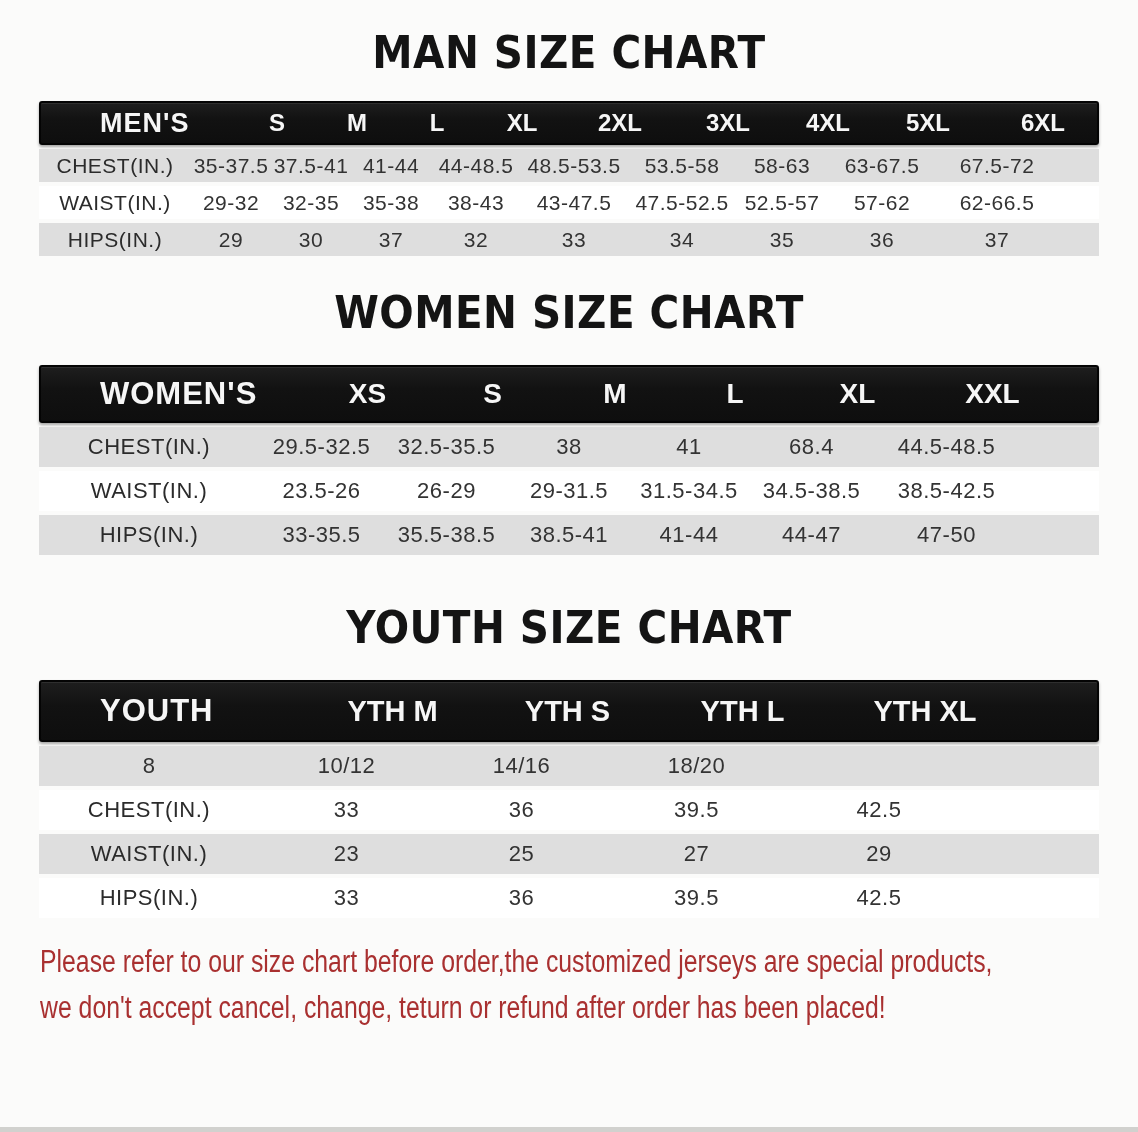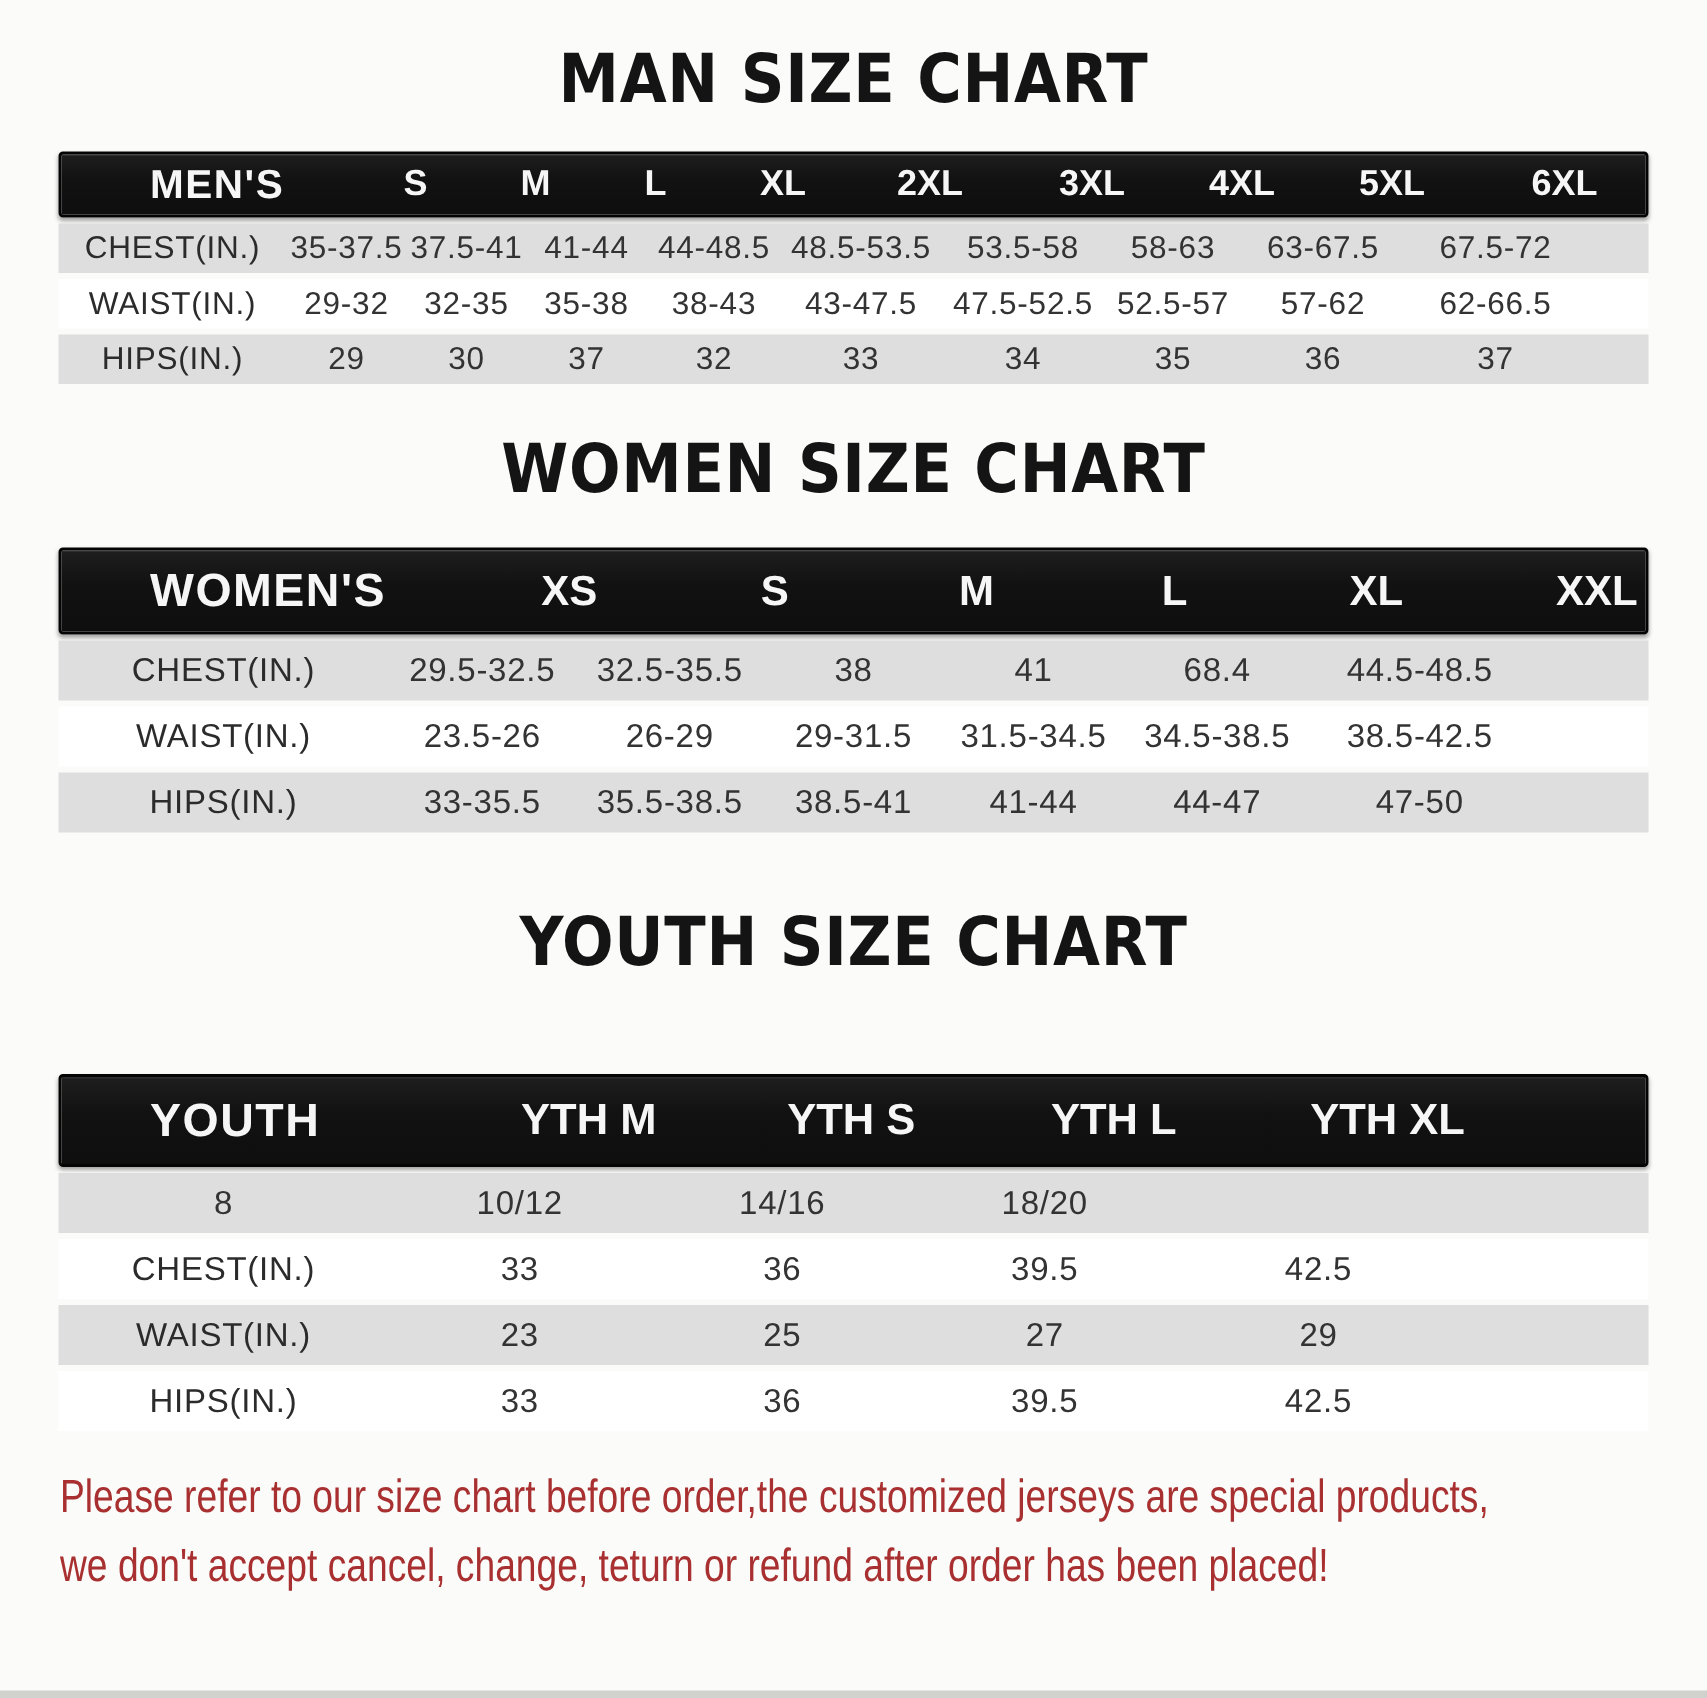--- a/index.html
+++ b/index.html
@@ -57,25 +57,25 @@
   .cell { text-align:center; white-space:nowrap; }
   .cell.hl { text-align:left; padding-left:15px; font-weight:bold; letter-spacing:1px; }
   .cell.hc { font-weight:bold; }
   .cell.rl { color:#2B2B2B; letter-spacing:0.5px; }
   .cell.rv { color:#333333; letter-spacing:0.5px; }
 
   .size-table.men   .bar  { height:44px; font-size:24px; }
   .size-table.men   .hl   { font-size:27px; }
   .size-table.men   .trow { height:33px; font-size:21px; }
 
-  .size-table.women .bar  { height:58px; font-size:28px;gap:12px; }
+  .size-table.women .bar  { height:58px; font-size:28px; }
   .size-table.women .hl   { font-size:31px; }
   .size-table.women .trow { height:40px; font-size:22px; }
 
-  .size-table.youth .bar  { height:62px; font-size:29px;margin-top:36px; }
+  .size-table.youth .bar  { height:62px; font-size:29px; }
   .size-table.youth .hl   { font-size:31px; }
   .size-table.youth .trow { height:40px; font-size:22px; }
 
   
   .note { margin:26px 0 0 40px; }
   .note-line {
     margin:0 0 10px; line-height:1.15;
     font-size:31px; color:#A93030;
     white-space:nowrap;
     transform:scaleX(.8); transform-origin:left center;

